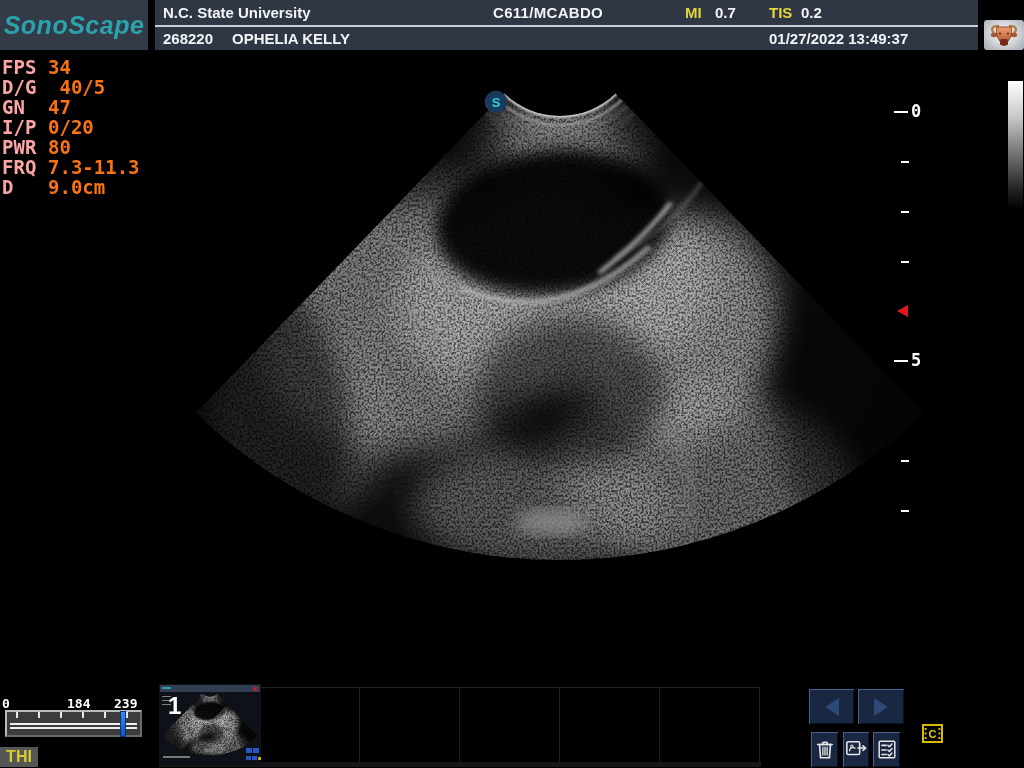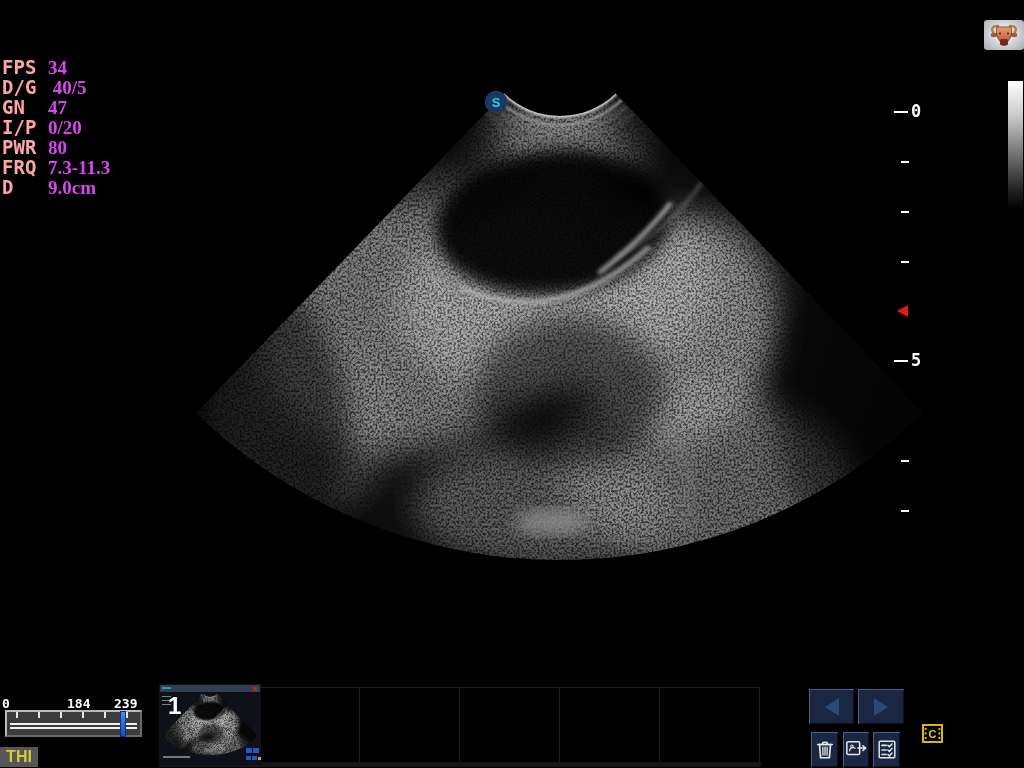--- a/index.html
+++ b/index.html
@@ -25,21 +25,21 @@
   .h-pid{left:8px;top:30px;}  .h-pname{left:77px;top:30px;}  .h-date{left:614px;top:30px;}
   .species{left:984px;top:20px;width:40px;height:30px;border-radius:3px;z-index:5;
            background:radial-gradient(ellipse at 50% 45%,#ffffff 0%,#d6dade 45%,#a2a8b0 100%);
            display:flex;align-items:center;justify-content:center;}
 
   
   .params{left:2px;top:57px;z-index:5;font-family:"DejaVu Sans Mono",monospace;
           font-size:19px;font-weight:bold;line-height:20px;}
   .params .row{height:20px;white-space:pre;}
   .pl{display:inline-block;width:46px;color:#fca5a5;}
-  .pv{color:#d946ef;white-space:pre;font-family:Liberation Serif, serif;}
+  .pv{color:#f97316;white-space:pre;}
 
   
   .ruler{z-index:4;}
   .tickL{position:absolute;left:894px;width:14px;height:2px;background:#fff;}
   .tickS{position:absolute;left:901px;width:8px;height:2px;background:#fff;}
   .rlabel{position:absolute;left:911px;color:#fff;font-family:"DejaVu Sans Mono",monospace;
           font-size:17px;font-weight:bold;}
   .focus{position:absolute;left:897px;top:305px;width:0;height:0;
          border-top:6px solid transparent;border-bottom:6px solid transparent;
          border-right:11px solid #e41818;}
@@ -180,21 +180,36 @@
         <g>
           <circle cx="496" cy="102" r="10.5" fill="#173a5e" stroke="#0b2038" stroke-width="1.5"></circle>
           <circle cx="496" cy="102" r="10.5" fill="none" stroke="#3c6a96" stroke-width="1" opacity="0.6"></circle>
           <text x="496" y="107" text-anchor="middle" font-size="13" font-weight="bold" font-family="Liberation Sans, sans-serif" fill="#2fd0da">S</text>
         </g>
       </g>
     </defs>
     <use href="#fanAll"></use>
   </svg>
 
-
+  <div class="abs logo-panel">
+    <span class="logo-text">SonoScape</span>
+  </div>
+
+  <div class="abs hdr">
+    <span class="h-inst">N.C. State University</span>
+    <span class="h-preset">C611/MCABDO</span>
+    <span class="h-mi-l yellow">MI</span>
+    <span class="h-mi-v">0.7</span>
+    <span class="h-tis-l yellow">TIS</span>
+    <span class="h-tis-v">0.2</span>
+    <div class="divider"></div>
+    <span class="h-pid">268220</span>
+    <span class="h-pname">OPHELIA KELLY</span>
+    <span class="h-date">01/27/2022 13:49:37</span>
+  </div>
 
   <div class="abs species">
     <svg width="34" height="27" viewBox="0 0 34 27">
       <defs>
         <linearGradient id="bullG" x1="0" y1="0" x2="0" y2="1">
           <stop offset="0" stop-color="#f0a070"></stop>
             <stop offset="1" stop-color="#a84828"></stop>
         </linearGradient>
       </defs>
       <path d="M7 12 Q2 4 11 4" fill="none" stroke="#b08040" stroke-width="2.5" stroke-linecap="round"></path>

